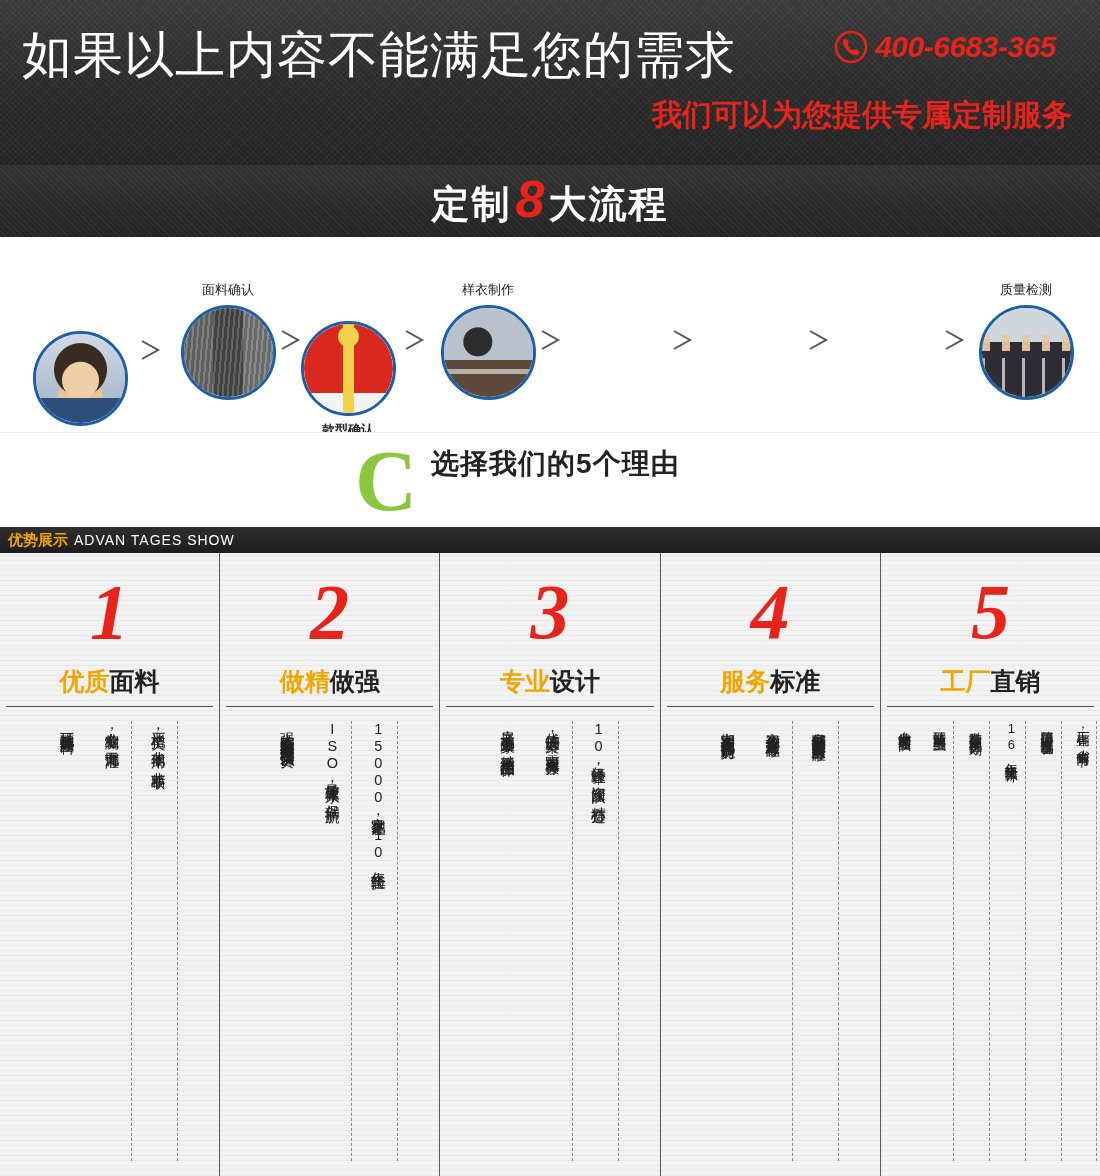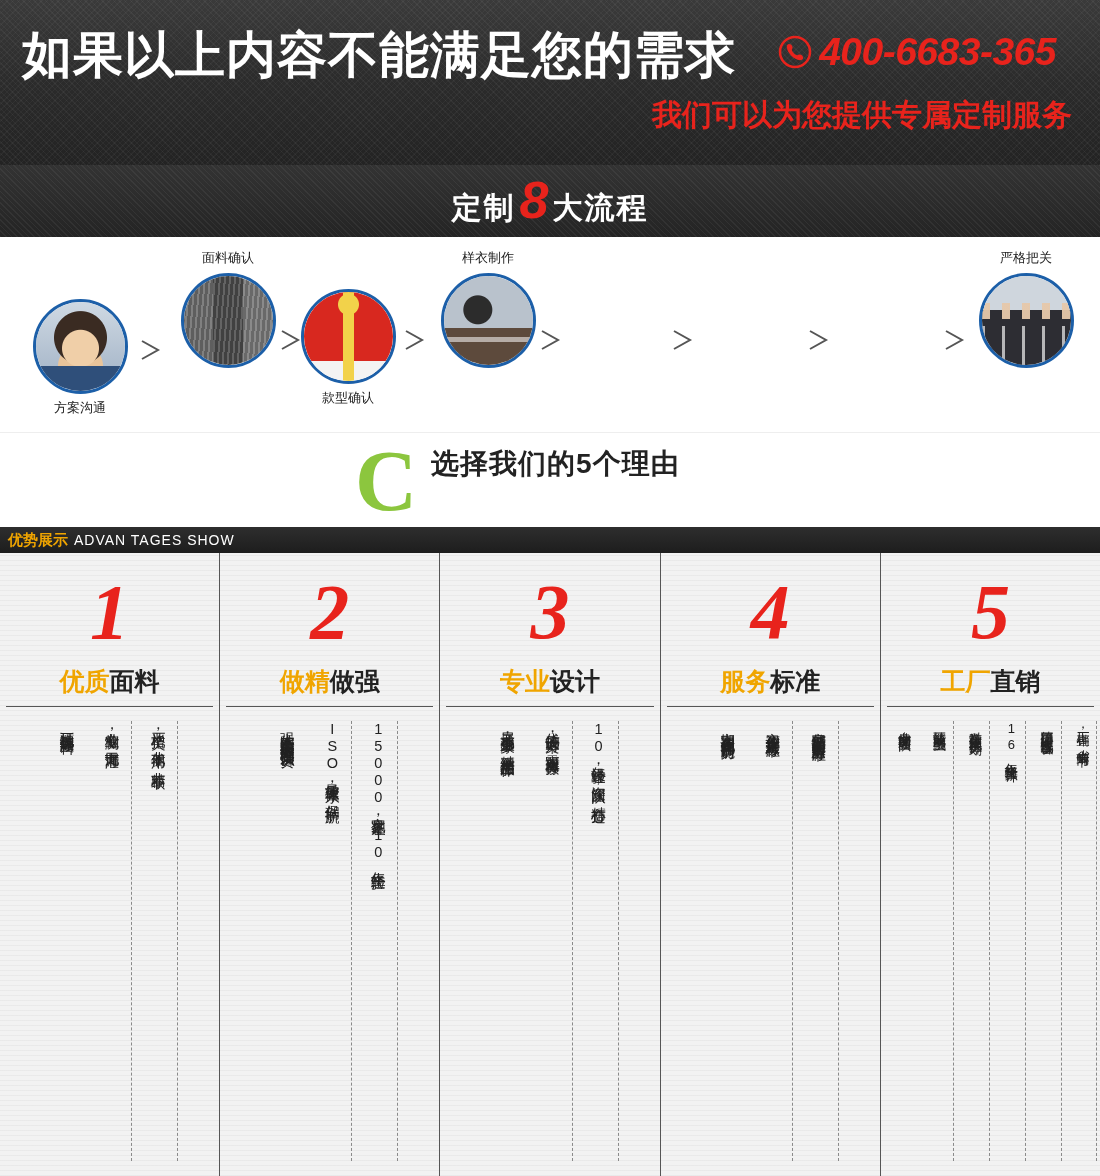--- a/index.html
+++ b/index.html
@@ -11,60 +11,60 @@
   
   .banner {
     position:relative; width:1100px; height:165px;
     background:
       repeating-linear-gradient(45deg, rgba(255,255,255,0.045) 0px, rgba(255,255,255,0.045) 1px, rgba(0,0,0,0) 1px, rgba(0,0,0,0) 4px),
       repeating-linear-gradient(-45deg, rgba(255,255,255,0.035) 0px, rgba(255,255,255,0.035) 1px, rgba(0,0,0,0) 1px, rgba(0,0,0,0) 4px),
       linear-gradient(180deg,#3a3a3a 0%, #2b2b2b 50%, #232323 100%);
   }
   .banner-line1 {
     position:absolute; left:22px; top:22px;
-    color:#fff; font-size:50px; font-weight:bold; letter-spacing:1px;
+    color:#fff; font-size:50px; font-weight:normal; letter-spacing:1px;
     white-space:nowrap;
     text-align:right;
   }
   .phone {
     position:absolute; right:44px; top:30px;
     display:flex; align-items:center; gap:7px;
   }
   .phone-icon { width:34px; height:34px; display:block; }
   .phone-num {
-    color:#e8231c; font-size:39px; font-weight:bold; font-style:italic;
+    color:#e8231c; font-size:30px; font-weight:bold; font-style:italic;
     letter-spacing:-0.5px;
   }
   .banner-line2 {
     position:absolute; right:28px; top:95px;
     color:#e8231c; font-size:30px; font-weight:bold; white-space:nowrap;
   }
 
   
   .strip {
     position:relative; width:1100px; height:72px;
     background:
       repeating-linear-gradient(45deg, rgba(255,255,255,0.05) 0px, rgba(255,255,255,0.05) 1px, rgba(0,0,0,0) 1px, rgba(0,0,0,0) 4px),
       linear-gradient(180deg,#333 0%, #242424 100%);
     display:flex; align-items:center; justify-content:center;
   }
   .strip-inner { display:flex; align-items:baseline; }
   .strip-txt {
-    color:#fff; font-size:30px; font-weight:bold; letter-spacing:2px;
+    color:#fff; font-size:38px; font-weight:bold; letter-spacing:2px;
   }
   .strip-num {
     color:#e8231c; font-size:52px; font-weight:bold; font-style:italic;
     margin:0 4px; line-height:1;
   }
 
   
   .process {
     position:relative; width:1100px; height:195px; background:#fff;
   }
-  .step { position:absolute; width:120px; text-align:center; }
+  .step { position:absolute; width:120px; text-align:center;margin-top:32px; }
   .circle {
     width:95px; height:95px; border-radius:50%;
     border:3px solid #1c5fa8; margin:0 auto; overflow:hidden;
     position:relative;
   }
   .step-label {
     font-size:13px; color:#222; margin-top:5px; white-space:nowrap;
   }
   .arrow {
     position:absolute; width:26px; height:22px;
@@ -198,21 +198,21 @@
       <div class="ph" style="background:linear-gradient(90deg,#6b6b6b 0 33%,#4a4a4a 33% 66%,#777 66% 100%);"></div>
       <div class="ph" style="background:repeating-linear-gradient(95deg, rgba(255,255,255,0.14) 0 2px, rgba(0,0,0,0.12) 2px 5px);"></div>
     </div>
   </div>
   <div class="arrow" style="left:280px; top:92px;">
     <svg viewBox="0 0 26 22" width="26" height="22">
         <path d="M2 2 L18 11 L2 20" fill="none" stroke="#555" stroke-width="2"></path>
       </svg>
   </div>
 
-  <div class="step" style="left:288px; top:52px;">
+  <div class="step" style="left:288px; top:52px;font-weight:bold;">
     <div class="circle">
       <div class="ph" style="background:#f3f3f3;"></div>
       <div class="ph" style="background:linear-gradient(180deg,#d8281f 0 78%, #f3f3f3 78%);"></div>
       <div class="ph" style="background:linear-gradient(90deg, rgba(0,0,0,0) 44%, #f2d24a 44% 56%, rgba(0,0,0,0) 56%);"></div>
       <div class="ph" style="background:radial-gradient(circle at 50% 14%, #f2d24a 0 10px, rgba(0,0,0,0) 11px);"></div>
     </div>
     <div class="step-label">款型确认</div>
   </div>
   <div class="arrow" style="left:404px; top:92px;">
     <svg viewBox="0 0 26 22" width="26" height="22">
@@ -246,21 +246,21 @@
       </svg>
   </div>
 
   <div class="arrow" style="left:944px; top:92px;">
     <svg viewBox="0 0 26 22" width="26" height="22">
         <path d="M2 2 L18 11 L2 20" fill="none" stroke="#555" stroke-width="2"></path>
       </svg>
   </div>
 
   <div class="step" style="left:966px; top:12px;">
-    <div class="step-label" style="margin:0 0 6px 0;">严格把关</div>
+    <div class="step-label" style="margin:0 0 6px 0;">质量检测</div>
     <div class="circle">
       <div class="ph" style="background:linear-gradient(180deg,#cfd6dd 0 38%, #2d2d33 38%);"></div>
       <div class="ph" style="background:repeating-linear-gradient(90deg, rgba(230,200,170,0.95) 0 8px, rgba(0,0,0,0) 8px 20px); top:30%; height:18%;"></div>
       <div class="ph" style="background:repeating-linear-gradient(90deg, rgba(255,255,255,0.65) 0 3px, rgba(0,0,0,0) 3px 20px); top:56%;"></div>
     </div>
   </div>
 </div>
 
 <div class="choose">
   <div class="choose-inner">

